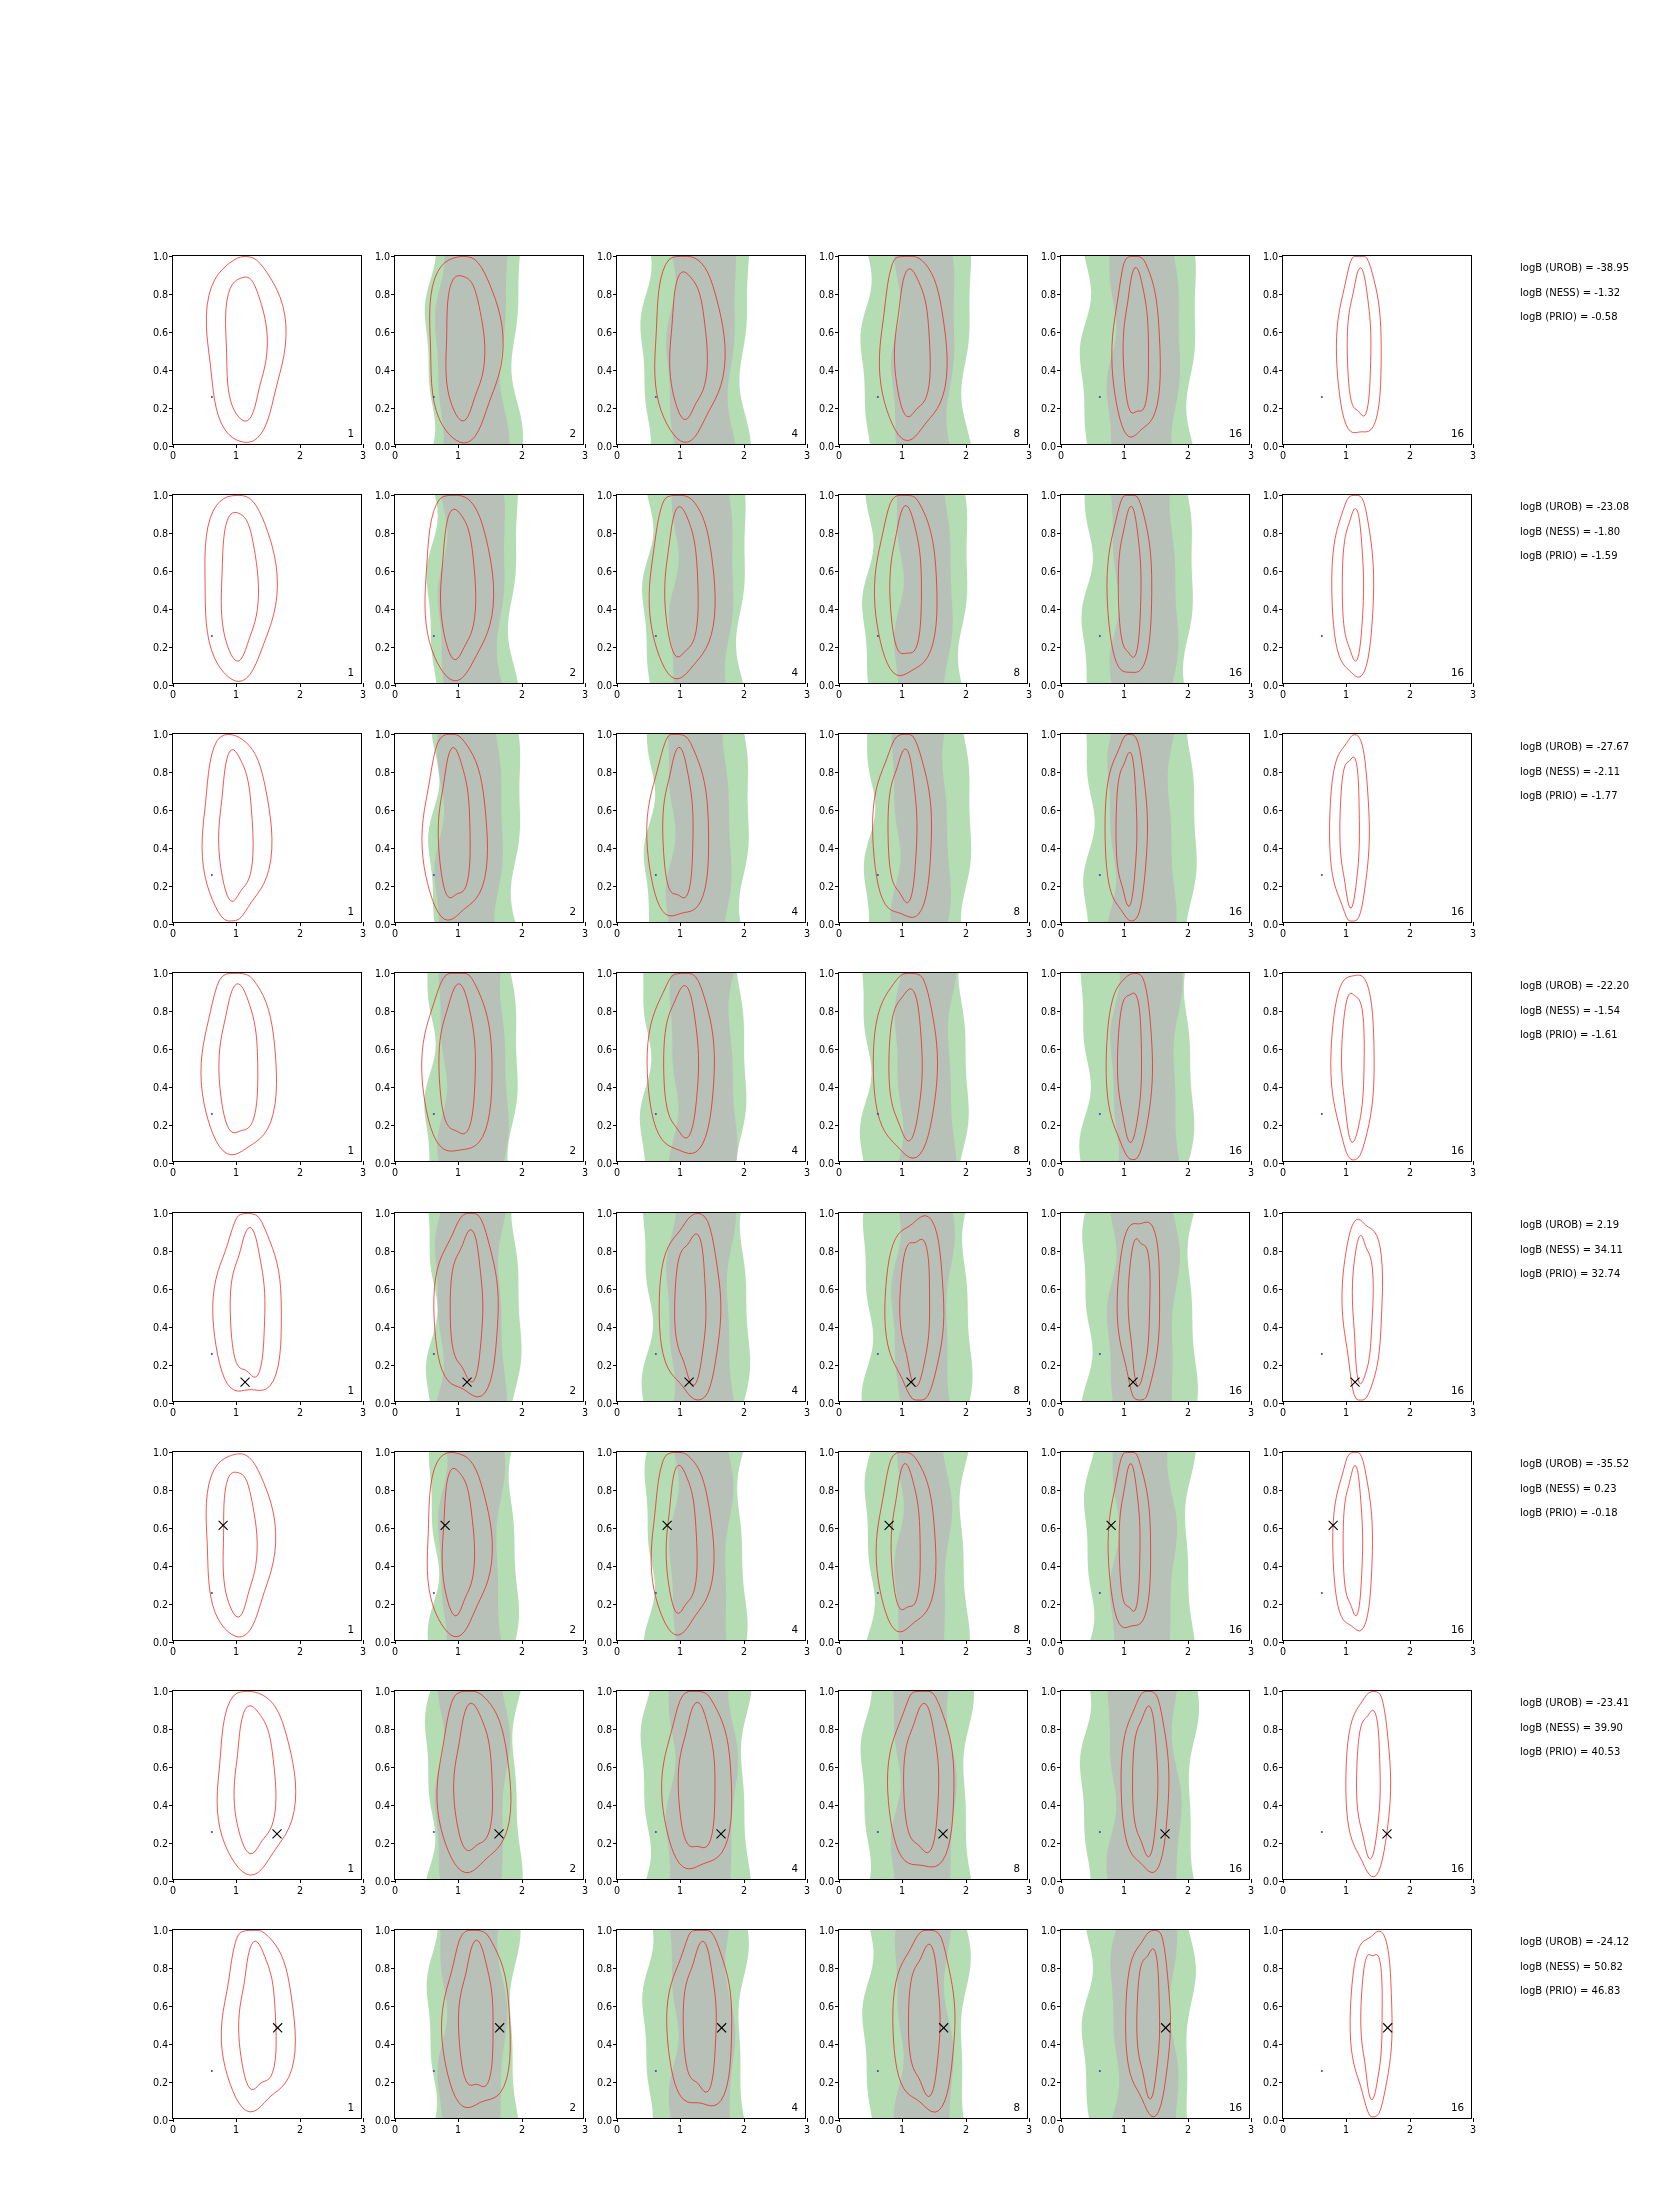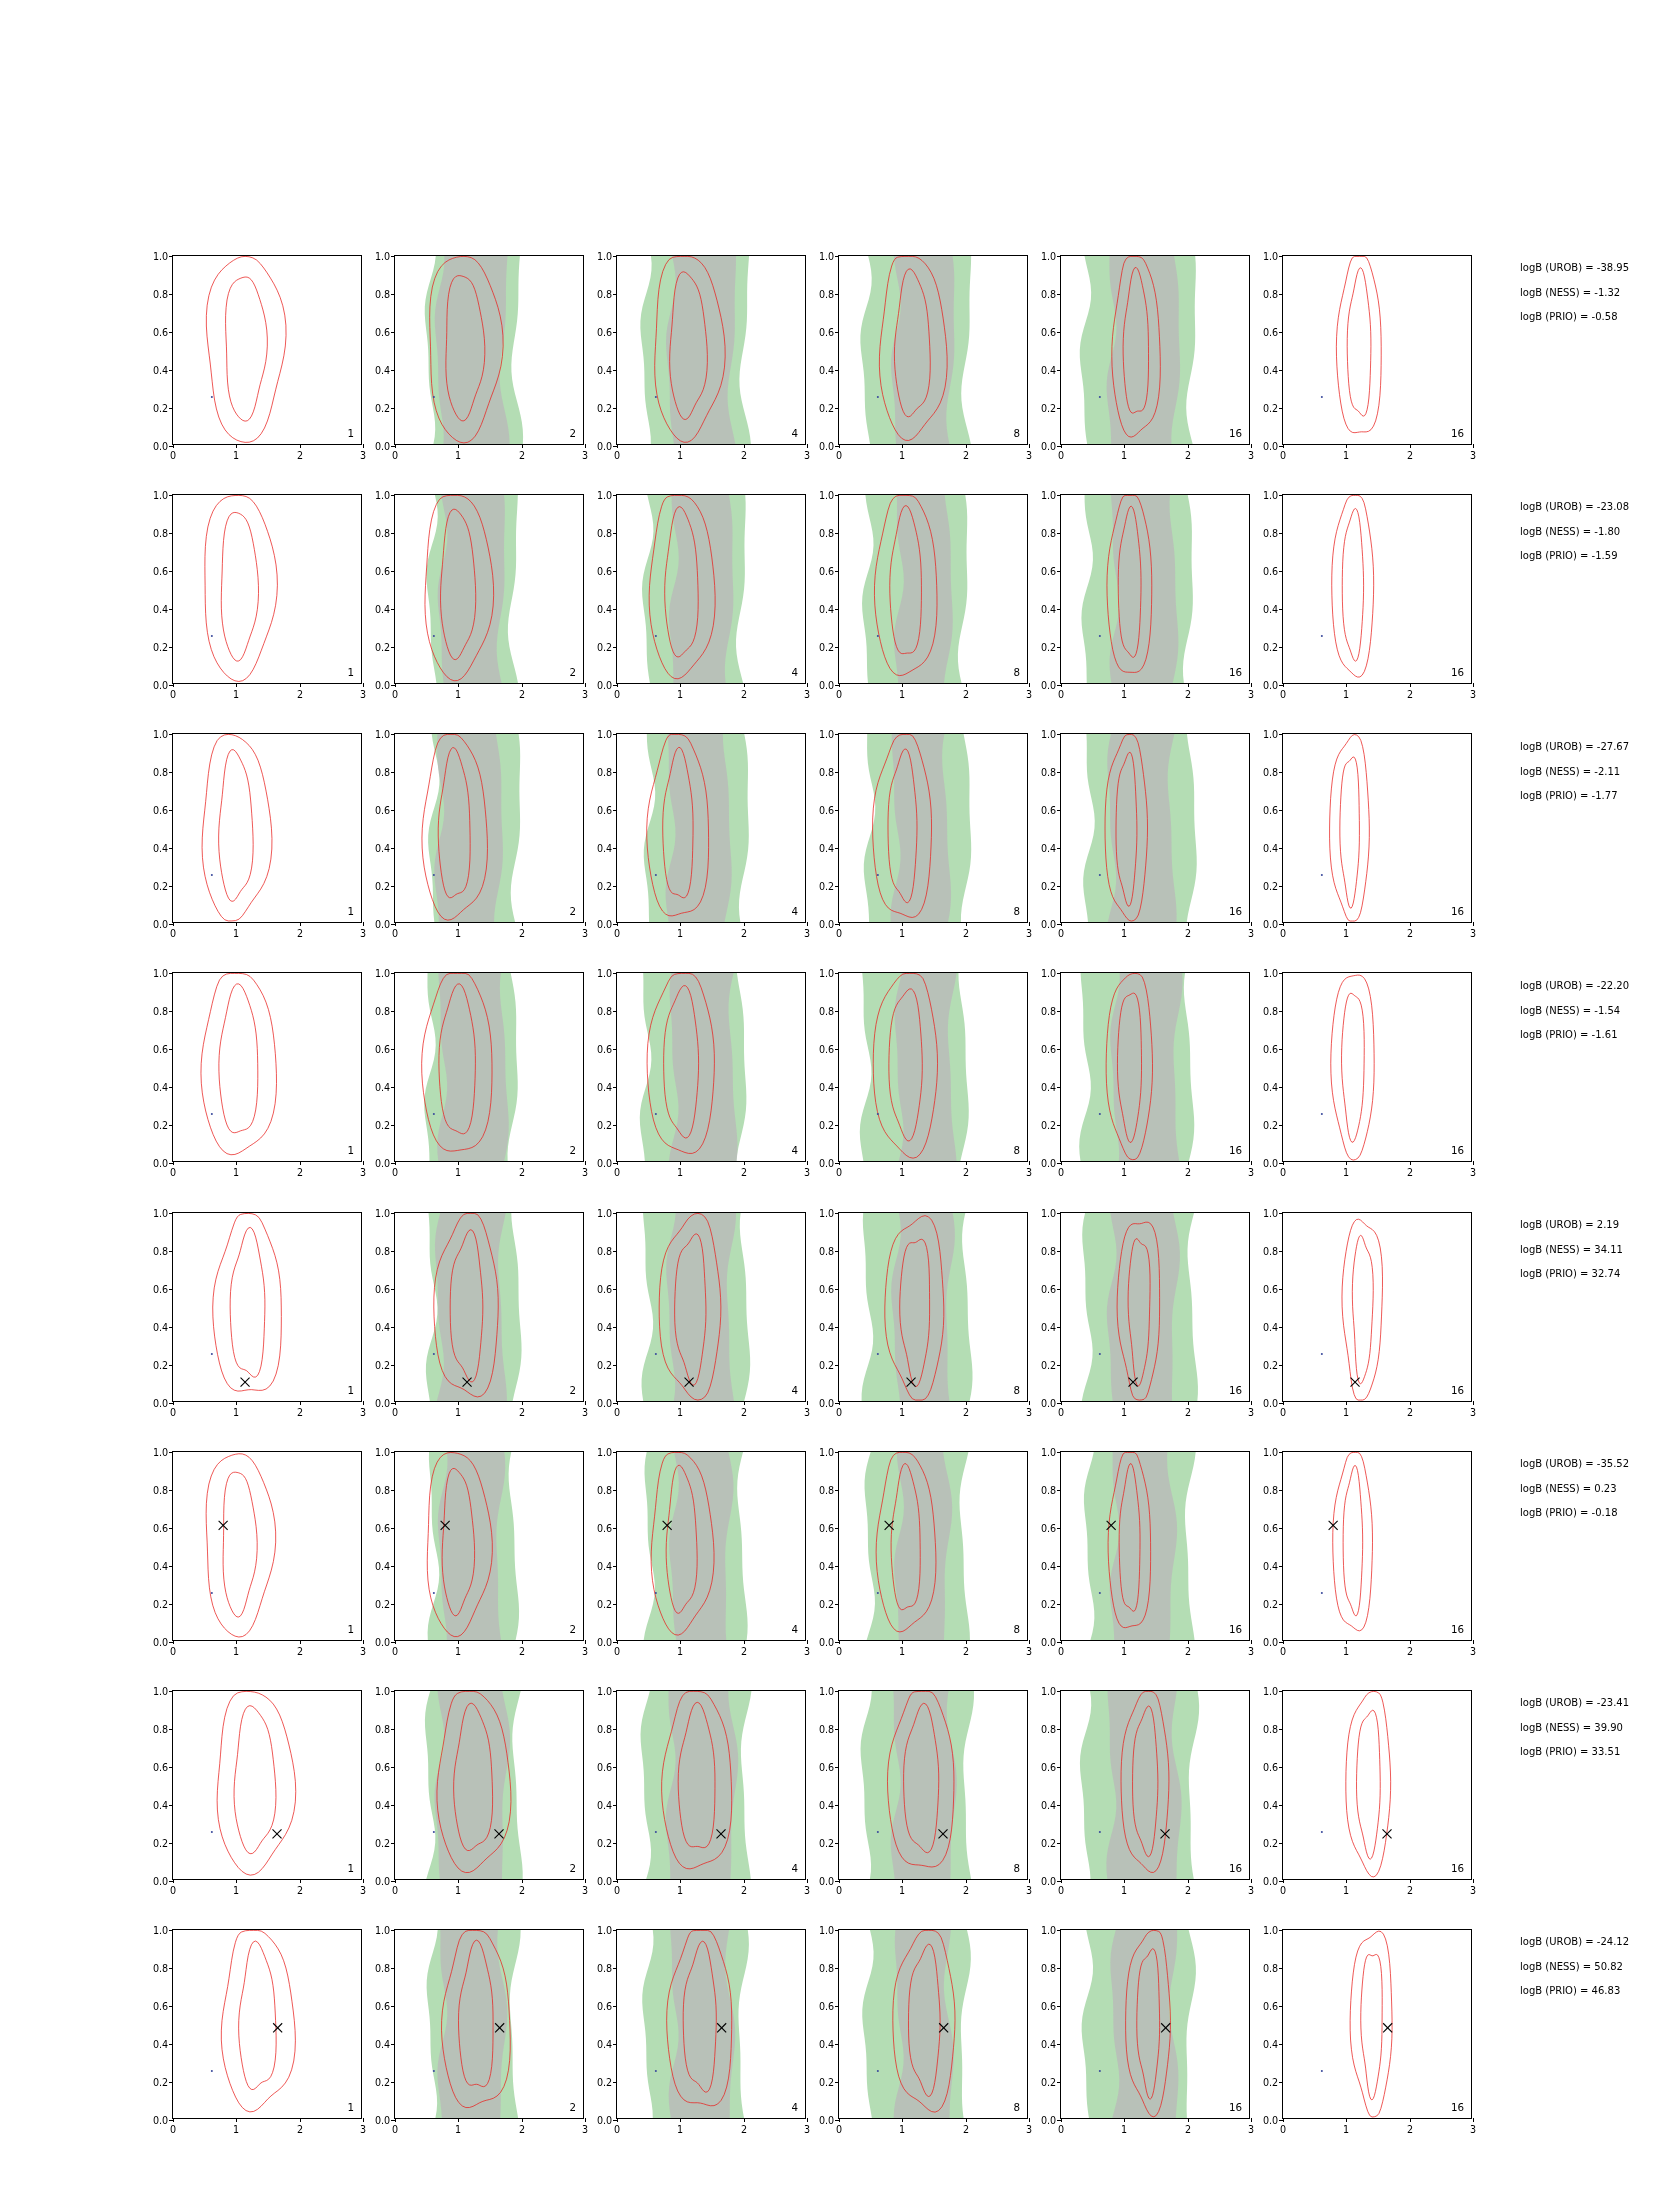--- a/index.html
+++ b/index.html
@@ -1532,21 +1532,21 @@
         <div class="xtick-mark" style="left: 63px;"></div>
         <div class="tick-label xtick" style="left: 127px;">2</div>
         <div class="xtick-mark" style="left: 127px;"></div>
         <div class="tick-label xtick" style="left: 190px;">3</div>
         <div class="xtick-mark" style="left: 190px;"></div>
       </div>
     </div>
     <div class="row-annot" style="top: 1698px;">
       <div>logB (UROB) = -23.41</div>
       <div>logB (NESS) = 39.90</div>
-      <div>logB (PRIO) = 33.51</div>
+      <div>logB (PRIO) = 40.53</div>
     </div>
     <div class="panel-row" style="top: 1929px;">
       <div class="panel" style="left: 0px;">
         <div class="panel-inner">
           <svg class="plot" viewBox="0 0 100 100" preserveAspectRatio="none">
             <path d="M64.94 53.47 Q64.59 48.00 63.96 43.06 Q63.33 38.12 62.65 33.49 Q61.97 28.85 61.07 24.45 Q60.17 20.06 58.86 16.37 Q57.55 12.68 55.90 10.03 Q54.25 7.38 52.49 5.36 Q50.72 3.35 48.87 1.77 Q47.01 0.20 44.94 0.20 Q42.86 0.20 40.64 0.20 Q38.41 0.20 36.46 1.06 Q34.50 1.93 33.20 6.53 Q31.90 11.13 31.17 16.15 Q30.43 21.17 29.79 25.64 Q29.14 30.11 28.31 34.33 Q27.47 38.56 26.70 43.28 Q25.93 48.00 25.72 53.25 Q25.51 58.50 26.08 63.60 Q26.65 68.71 27.77 73.18 Q28.89 77.66 30.28 81.59 Q31.67 85.51 33.30 88.88 Q34.92 92.25 36.85 94.40 Q38.78 96.55 40.87 96.74 Q42.97 96.92 44.94 95.39 Q46.90 93.85 48.63 91.84 Q50.36 89.83 52.10 88.31 Q53.84 86.80 55.81 85.38 Q57.78 83.96 59.74 81.37 Q61.71 78.77 63.09 74.37 Q64.47 69.97 64.88 64.45 Q65.29 58.93 64.94 53.47 Z" fill="none" stroke="#e8211f" stroke-width="0.75" vector-effect="non-scaling-stroke"></path>
             <path d="M54.73 52.12 Q54.57 48.00 54.38 44.17 Q54.19 40.35 53.93 36.62 Q53.67 32.89 53.18 29.49 Q52.70 26.10 51.99 23.40 Q51.27 20.70 50.47 18.53 Q49.66 16.35 48.83 14.16 Q47.99 11.96 47.04 9.78 Q46.08 7.61 44.97 6.48 Q43.86 5.34 42.74 6.35 Q41.63 7.36 40.77 10.43 Q39.91 13.49 39.37 17.33 Q38.83 21.16 38.39 24.56 Q37.96 27.96 37.41 30.89 Q36.86 33.81 36.26 37.01 Q35.65 40.22 35.27 44.11 Q34.89 48.00 34.91 52.19 Q34.94 56.37 35.32 60.30 Q35.69 64.24 36.23 67.82 Q36.78 71.40 37.44 74.69 Q38.11 77.99 38.97 80.55 Q39.82 83.11 40.87 84.19 Q41.91 85.27 42.97 84.77 Q44.03 84.27 44.97 83.13 Q45.91 82.00 46.81 81.34 Q47.71 80.67 48.73 80.46 Q49.75 80.25 50.88 79.35 Q52.00 78.44 52.94 75.86 Q53.88 73.27 54.36 69.22 Q54.84 65.16 54.87 60.70 Q54.90 56.24 54.73 52.12 Z" fill="none" stroke="#e8211f" stroke-width="0.75" vector-effect="non-scaling-stroke"></path>
             <circle cx="20.67" cy="75.00" r="0.55" fill="#3b4a9c"></circle>
             <g>
               <line x1="53.27" y1="49.60" x2="58.07" y2="54.40" stroke="#000000" stroke-width="1.1" vector-effect="non-scaling-stroke"></line>

